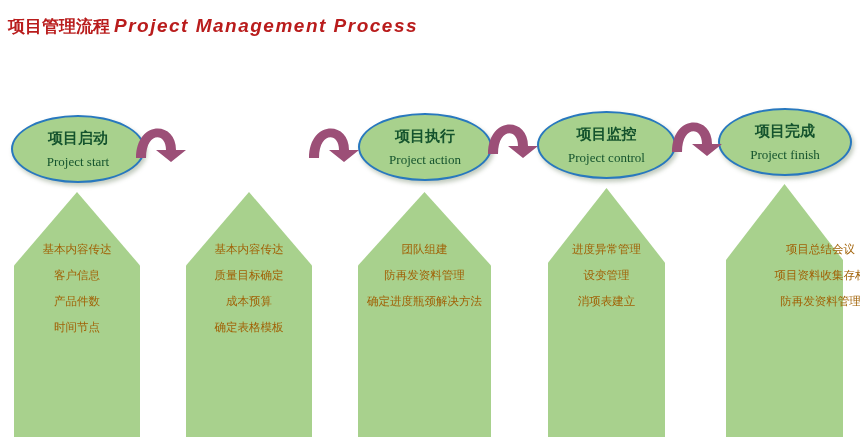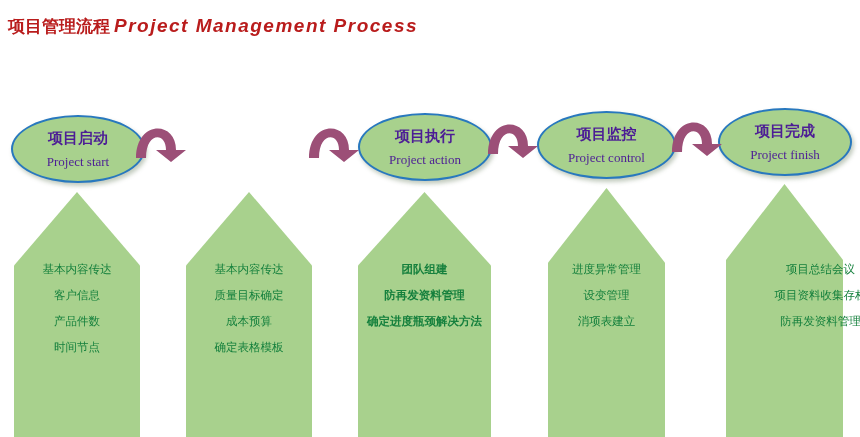--- a/index.html
+++ b/index.html
@@ -65,60 +65,59 @@
     background: #a8d18d;
     -webkit-clip-path: polygon(50% 0%, 100% 30%, 100% 100%, 0% 100%, 0% 30%);
     clip-path: polygon(50% 0%, 100% 30%, 100% 100%, 0% 100%, 0% 30%);
   }
 
   .body-items {
     position: absolute;
     left: 0;
     width: 100%;
     text-align: center;
-    color: #15803d;
+    color: #a16207;
     font-family: "DejaVu Sans", "Liberation Sans", sans-serif;
-    margin-top: 20px;
   }
   .body-item {
     font-size: 11.5px;
     line-height: 13px;
     margin-bottom: 13px;
     white-space: nowrap;
   }
   .body-items.bold .body-item {
-    font-weight: bold;
+    font-weight: normal;
   }
 
   
   .ellipse {
     position: absolute;
     box-sizing: border-box;
     border: 2px solid #2878be;
     border-radius: 50%;
     background: #a8d18d;
     box-shadow: 2px 3px 4px rgba(120,140,110,0.45);
     display: flex;
     flex-direction: column;
     align-items: center;
     justify-content: center;
   }
   .ellipse .cn {
     font-family: "DejaVu Sans", "Liberation Sans", sans-serif;
     font-weight: bold;
     font-size: 15px;
     line-height: 18px;
-    color: #4c1d95;
+    color: #14532d;
     white-space: nowrap;
   }
   .ellipse .en {
     font-family: "Liberation Serif", "DejaVu Serif", serif;
     font-size: 13px;
     line-height: 16px;
-    color: #4c1d95;
+    color: #14532d;
     margin-top: 7px;
     white-space: nowrap;
   }
   .ellipse.small-en .en {
     font-size: 9.5px;
     line-height: 12px;
   }
 
   
   .connector {

